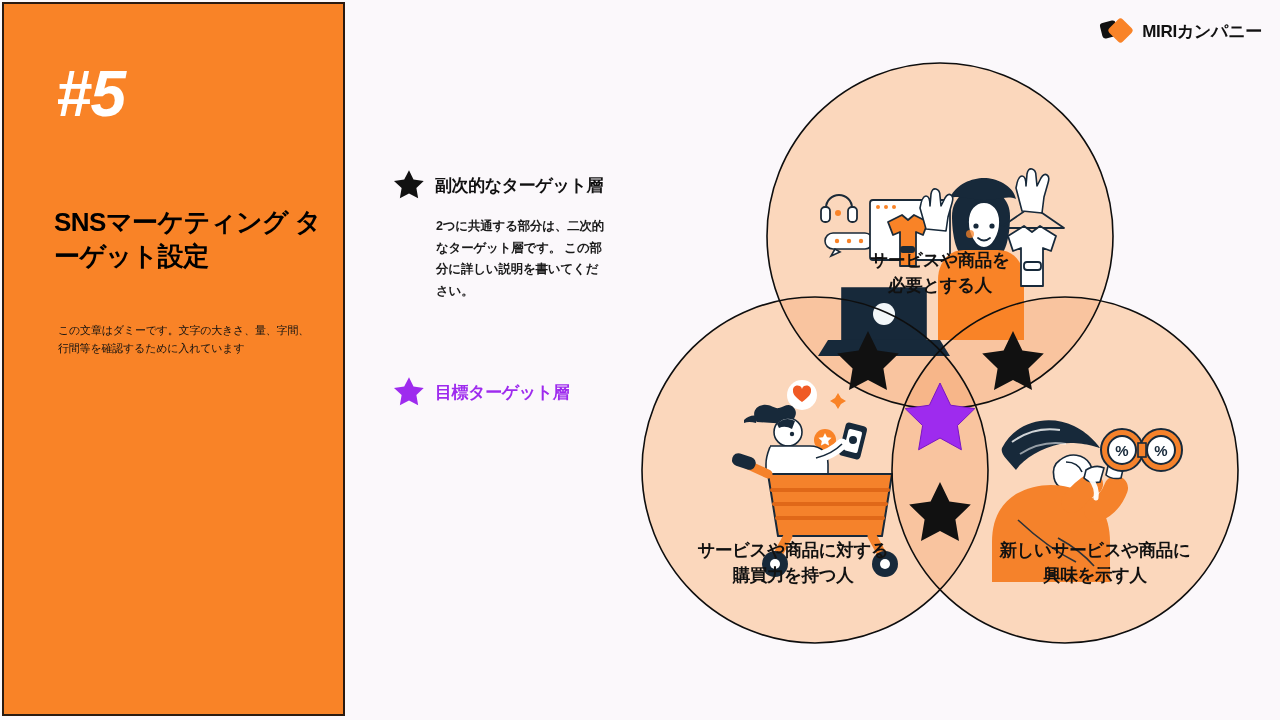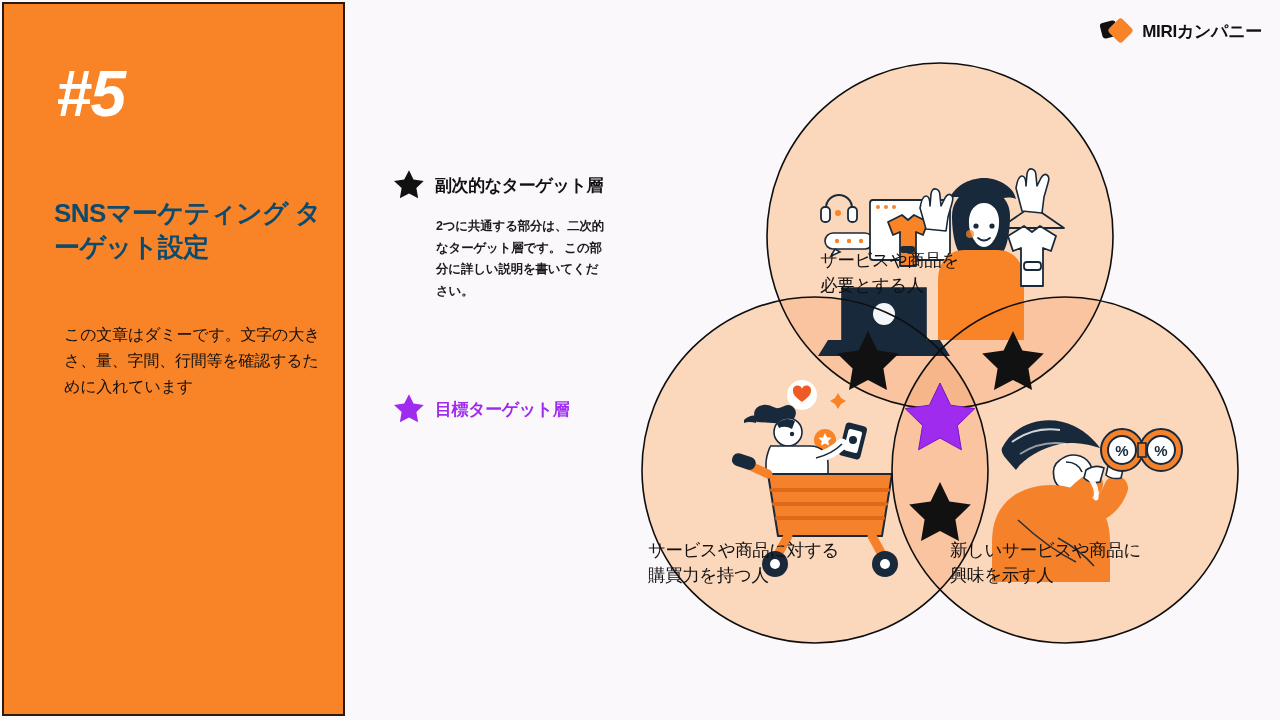--- a/index.html
+++ b/index.html
@@ -40,34 +40,34 @@
     font-size: 64px;
     font-weight: bold;
     font-style: italic;
     color: #ffffff;
     letter-spacing: -1px;
     line-height: 1;
   }
   #panel-title {
     position: absolute;
     left: 50px;
-    top: 192px;
+    top: 201px;
     width: 280px;
     font-size: 26px;
     font-weight: bold;
-    color: #0c4a6e;
+    color: #000000;
     line-height: 1.32;
     letter-spacing: -0.5px;
   }
   #panel-body {
     position: absolute;
-    left: 60px;
+    left: 54px;
     top: 318px;
     width: 258px;
-    font-size: 16px;
+    font-size: 11px;
     font-weight: 500;
     color: #111111;
     line-height: 1.62;
     letter-spacing: -0.2px;
   }
 
   
   #logo {
     position: absolute;
     right: 18px;
@@ -102,35 +102,35 @@
     margin-top: 14px;
     margin-left: 44px;
     width: 172px;
     font-size: 12.5px;
     font-weight: 700;
     color: #1a1a1a;
     line-height: 1.72;
     letter-spacing: -0.2px;
   }
   #legend-secondary { left: 392px; top: 168px; }
-  #legend-primary   { left: 392px; top: 392px; }
+  #legend-primary   { left: 392px; top: 375px; }
 
   
   #venn {
     position: absolute;
     left: 620px;
     top: 50px;
     width: 640px;
     height: 620px;
   }
   .venn-label {
     position: absolute;
-    text-align: left;
+    text-align: center;
     font-size: 17.5px;
-    font-weight: normal;
+    font-weight: bold;
     color: #111111;
     line-height: 1.42;
     letter-spacing: -0.4px;
     white-space: pre-line;
     pointer-events: none;
   }
   #label-top    { left: 200px; top: 198px; width: 240px; }
   #label-left   { left: 28px;  top: 488px; width: 290px; }
   #label-right  { left: 330px; top: 488px; width: 290px; }
 </style>

